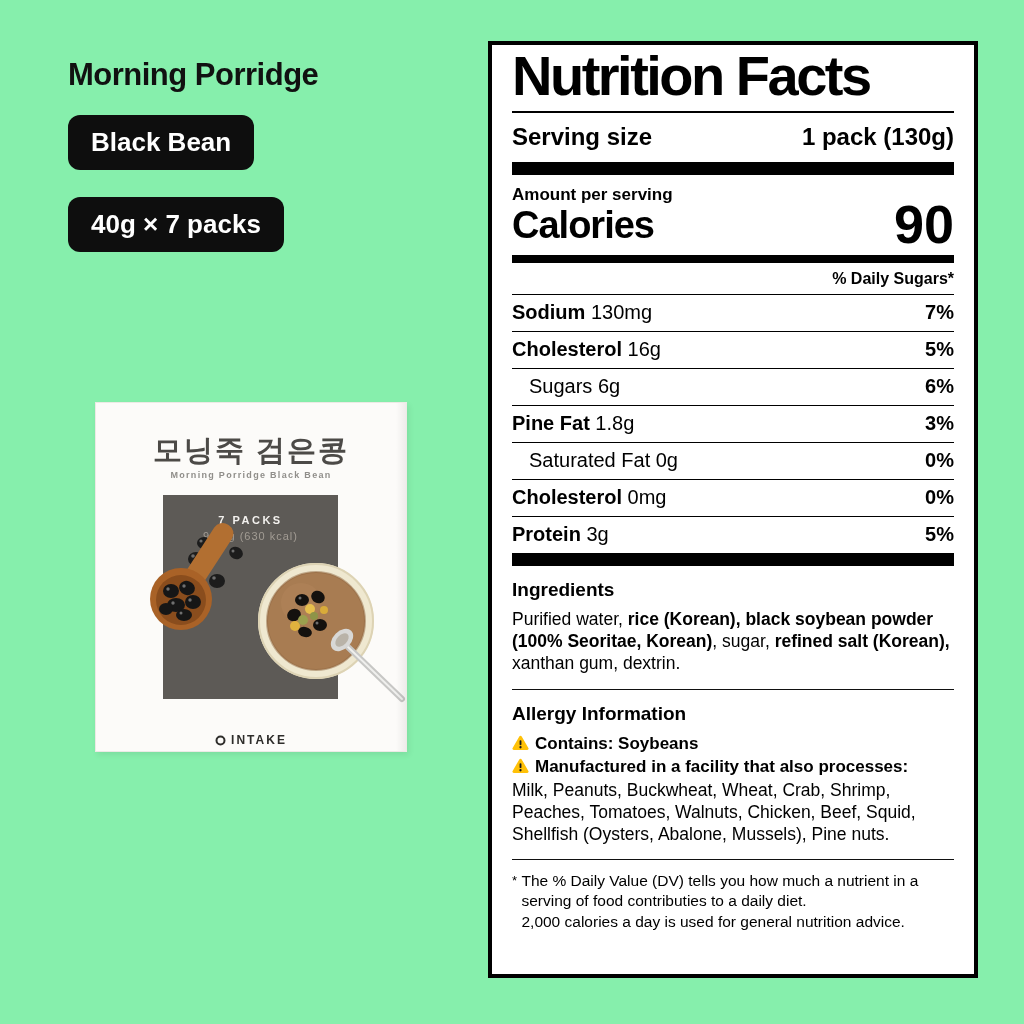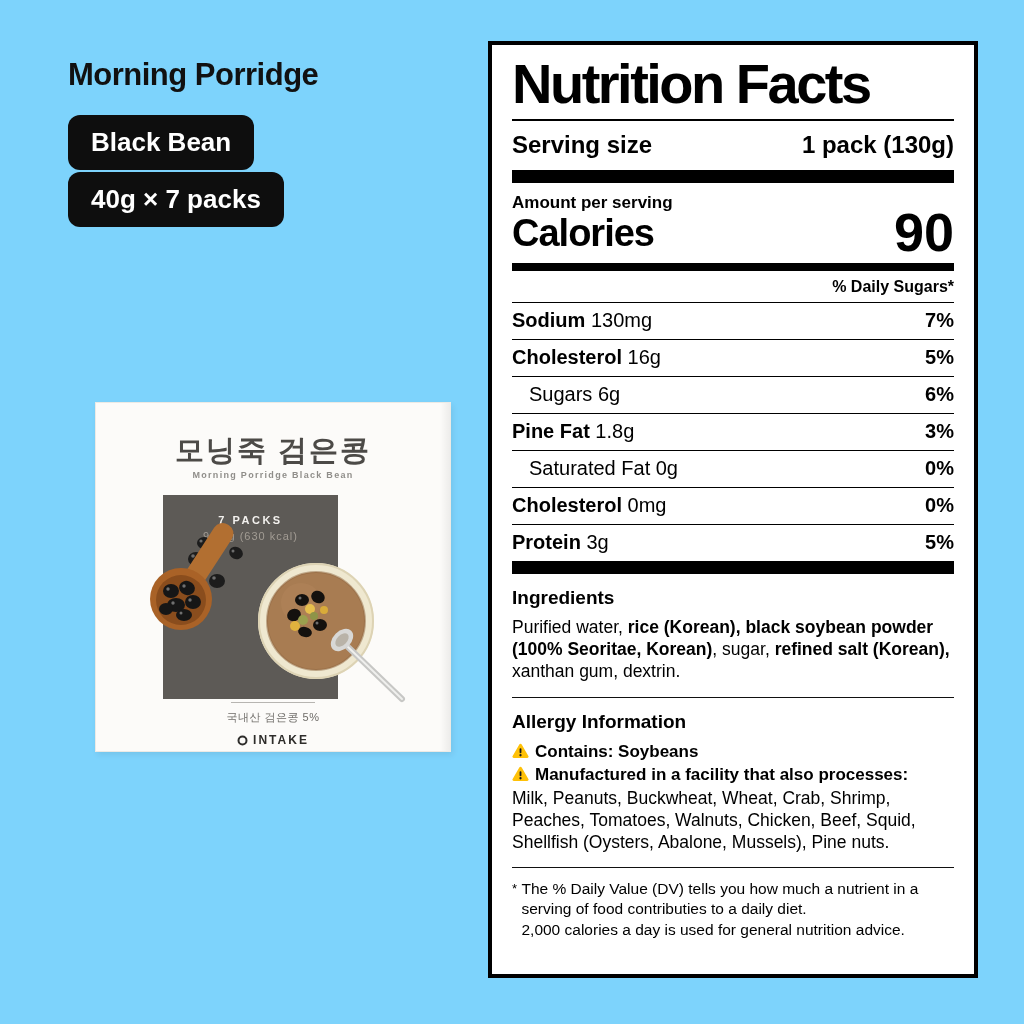--- a/index.html
+++ b/index.html
@@ -1,29 +1,29 @@
 <!DOCTYPE html>
 <html><head>
 <meta charset="utf-8">
 <style>
   * { margin:0; padding:0; box-sizing:border-box; }
   html,body { width:1024px; height:1024px; background:#fff;
     font-family:"Liberation Sans", sans-serif; }
-  .canvas { position:relative; width:1024px; height:1024px; background:#7dd3fc; overflow:hidden; }
+  .canvas { position:relative; width:1024px; height:1024px; background:#86efac; overflow:hidden; }
 
   
   .prod-title { position:absolute; left:68px; top:57px; font-size:31px; font-weight:800;
     letter-spacing:-0.5px; color:#111; }
   .badge { position:absolute; left:68px; background:#0e0e0e; color:#fff; border-radius:12px;
     font-size:26px; font-weight:600; padding:12px 23px; line-height:1.2; white-space:nowrap; }
   .badge.b1 { top:115px; }
-  .badge.b2 { top:172px; }
+  .badge.b2 { top:197px; }
 
   
-  .product-box { position:absolute; left:95px; top:402px; width:356px; height:350px;
+  .product-box { position:absolute; left:95px; top:402px; width:312px; height:350px;
     background:#fcfbf9; border:1px solid #eceae5;
     box-shadow:2px 3px 6px rgba(0,0,0,0.07); }
   .product-box::after { content:""; position:absolute; top:0; right:0; width:10px; height:100%;
     background:linear-gradient(to right, rgba(0,0,0,0), rgba(0,0,0,0.06)); }
   .kr-title { position:absolute; top:28px; left:0; width:100%; text-align:center;
     font-size:29px; font-weight:700; letter-spacing:2px; color:#4c4a47; }
   .en-sub { position:absolute; top:67px; left:0; width:100%; text-align:center;
     font-size:9px; font-weight:700; letter-spacing:1.3px; color:#908e8a; }
   .gray-panel { position:absolute; left:67px; top:92px; width:175px; height:204px; background:#5d5a56; }
   .packs-label { margin-top:19px; text-align:center; color:#f3f1ee; font-size:11px;
@@ -35,21 +35,21 @@
   .origin-label::before { content:""; display:block; width:84px; height:1px;
     background:#b7b5b1; margin:0 auto 7px; }
   .brand-row { position:absolute; bottom:4px; left:0; width:100%; display:flex;
     justify-content:center; align-items:center; gap:5px; }
   .brand-name { font-size:12px; font-weight:800; letter-spacing:2px; color:#2e2d2b; }
 
   
   .nf { position:absolute; left:488px; top:41px; width:490px; height:937px; background:#fff;
     border:4px solid #000; padding:2px 20px 0; color:#000; overflow:hidden; }
   .nf-title { font-size:56px; font-weight:800; letter-spacing:-2.5px; line-height:1.02;
-    margin-top:8px; white-space:nowrap; }
+    margin-top:0; white-space:nowrap; }
   .rule2 { height:2px; background:#000; margin-top:7px; }
   .serving-row { display:flex; justify-content:space-between; align-items:baseline;
     font-size:24px; font-weight:700; padding:10px 0 11px;gap:33px; }
   .bar-lg { height:13px; background:#000; }
   .amount-label { font-size:17px; font-weight:800; margin-top:10px; }
   .cal-row { display:flex; justify-content:space-between; align-items:flex-end; margin-top:-3px; }
   .cal-label { font-size:38px; font-weight:800; letter-spacing:-1px; line-height:1.1; }
   .cal-value { font-size:54px; font-weight:800; line-height:0.82; }
   .bar-md { height:8px; background:#000; margin-top:9px; }
   .dv-head { text-align:right; font-size:16px; font-weight:700; padding:7px 0 6px;
@@ -150,21 +150,20 @@
           <circle cx="199" cy="223" r="5" fill="#e0b23e"></circle>
           <circle cx="228" cy="207" r="4" fill="#d9ab39"></circle>
           <circle cx="207" cy="217" r="5" fill="#9ba04e"></circle>
           <circle cx="218" cy="213" r="4" fill="#8e9448"></circle>
           <circle cx="204" cy="195" r="1.5" fill="#6f6f6f"></circle>
           <circle cx="221" cy="220" r="1.5" fill="#6f6f6f"></circle>
         </g>
       </g>
     </svg>
 
-    <div class="origin-label">국내산 검은콩 5%</div>
     <div class="brand-row">
       <svg width="11" height="11" viewBox="0 0 11 11">
         <circle cx="5.5" cy="5.5" r="4" fill="none" stroke="#2e2d2b" stroke-width="2"></circle>
       </svg>
       <span class="brand-name">INTAKE</span>
     </div>
   </div>
 
   <div class="nf">
     <div class="nf-title">Nutrition Facts</div>

